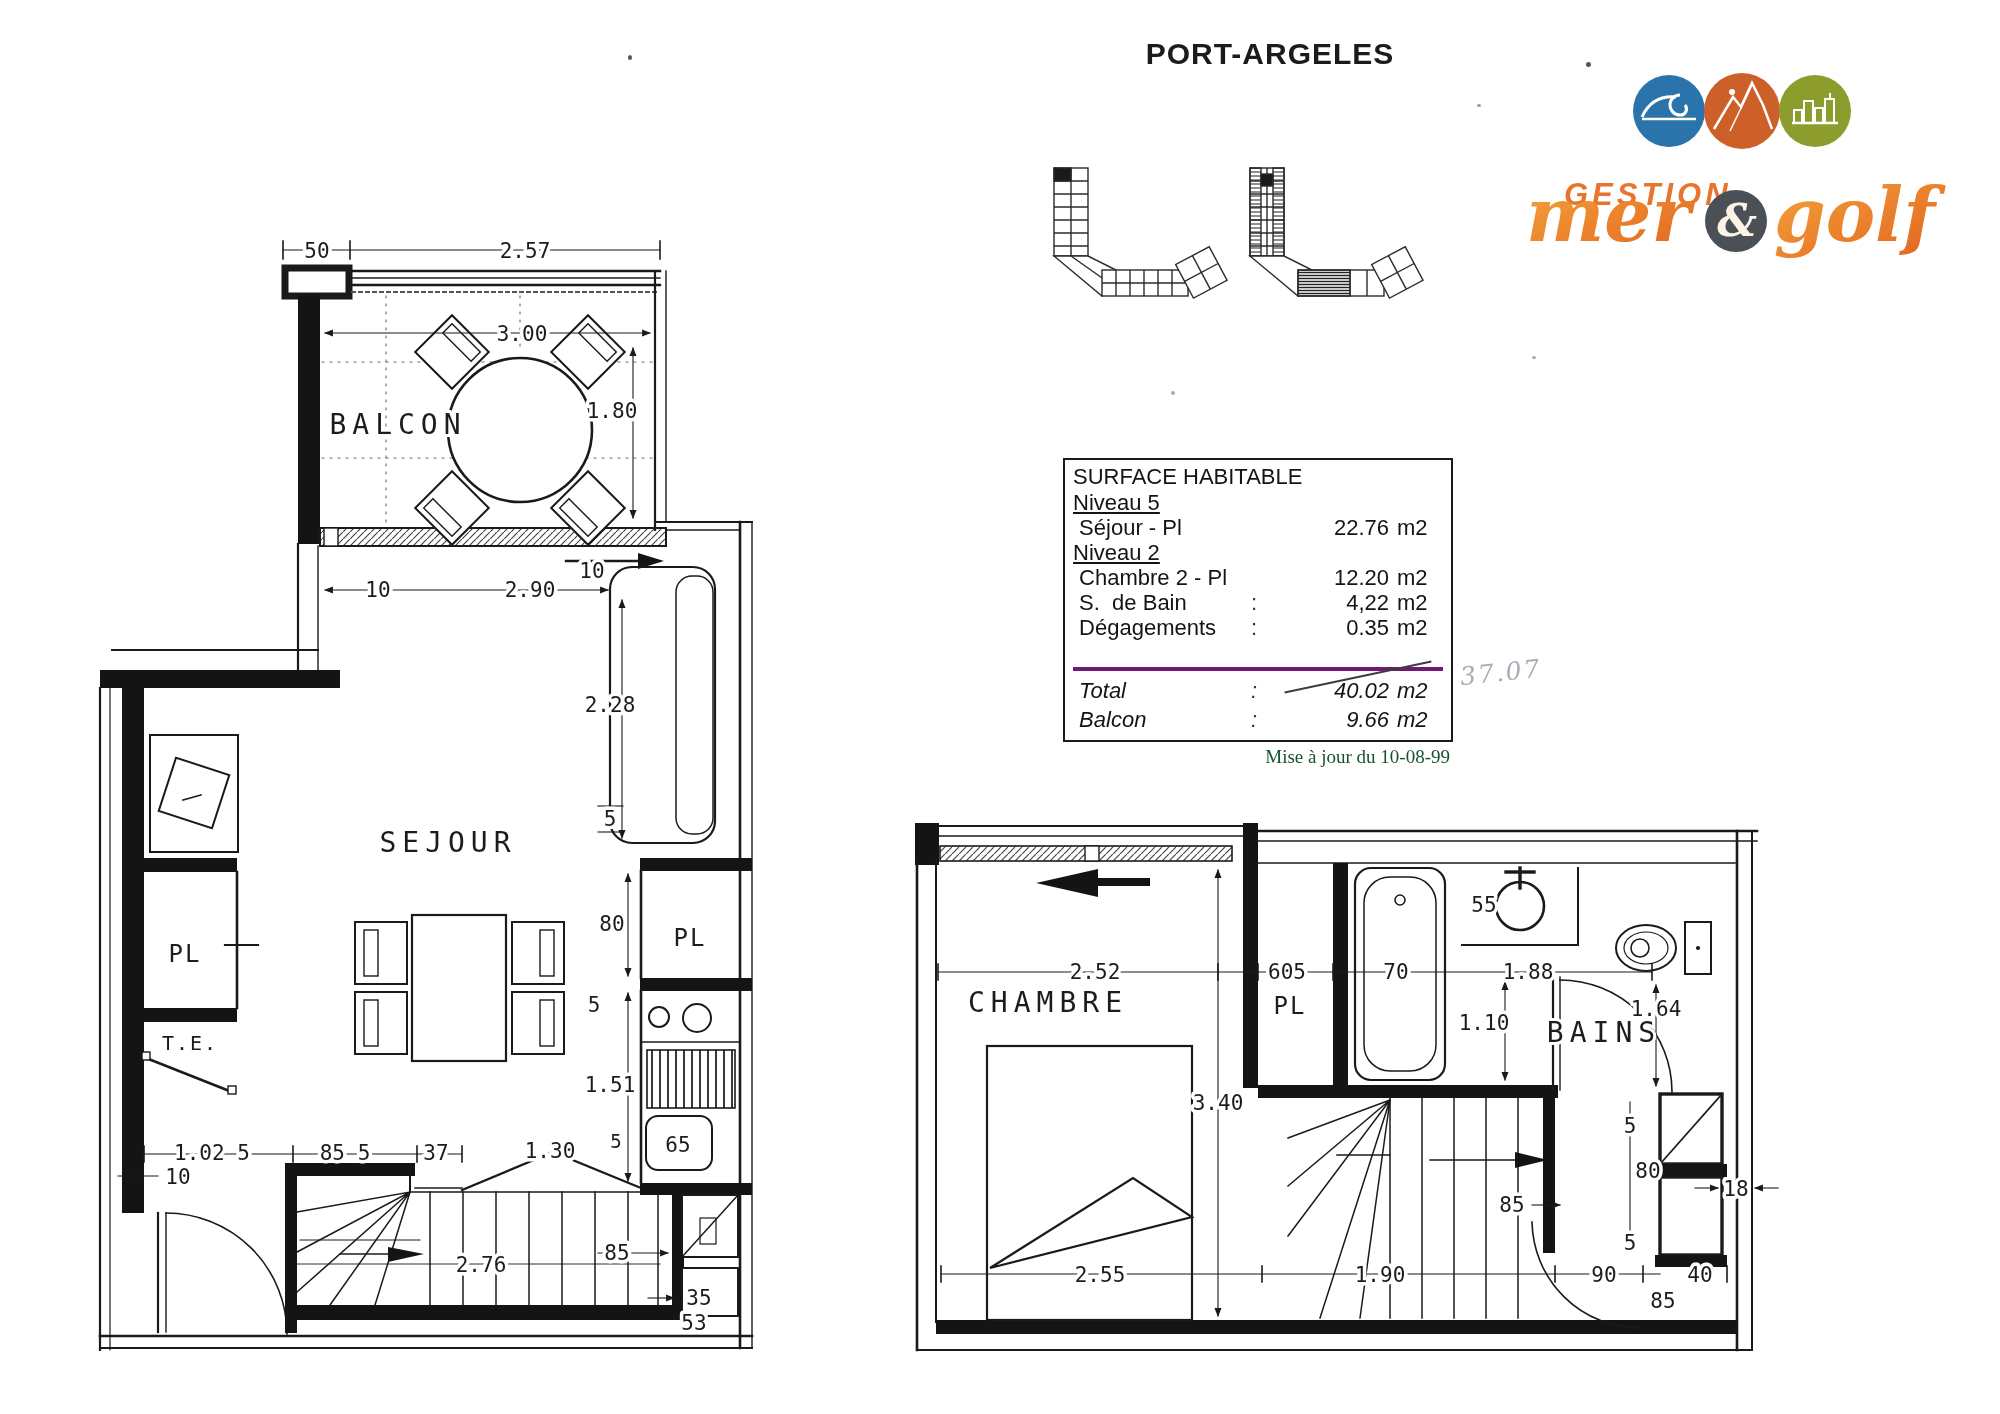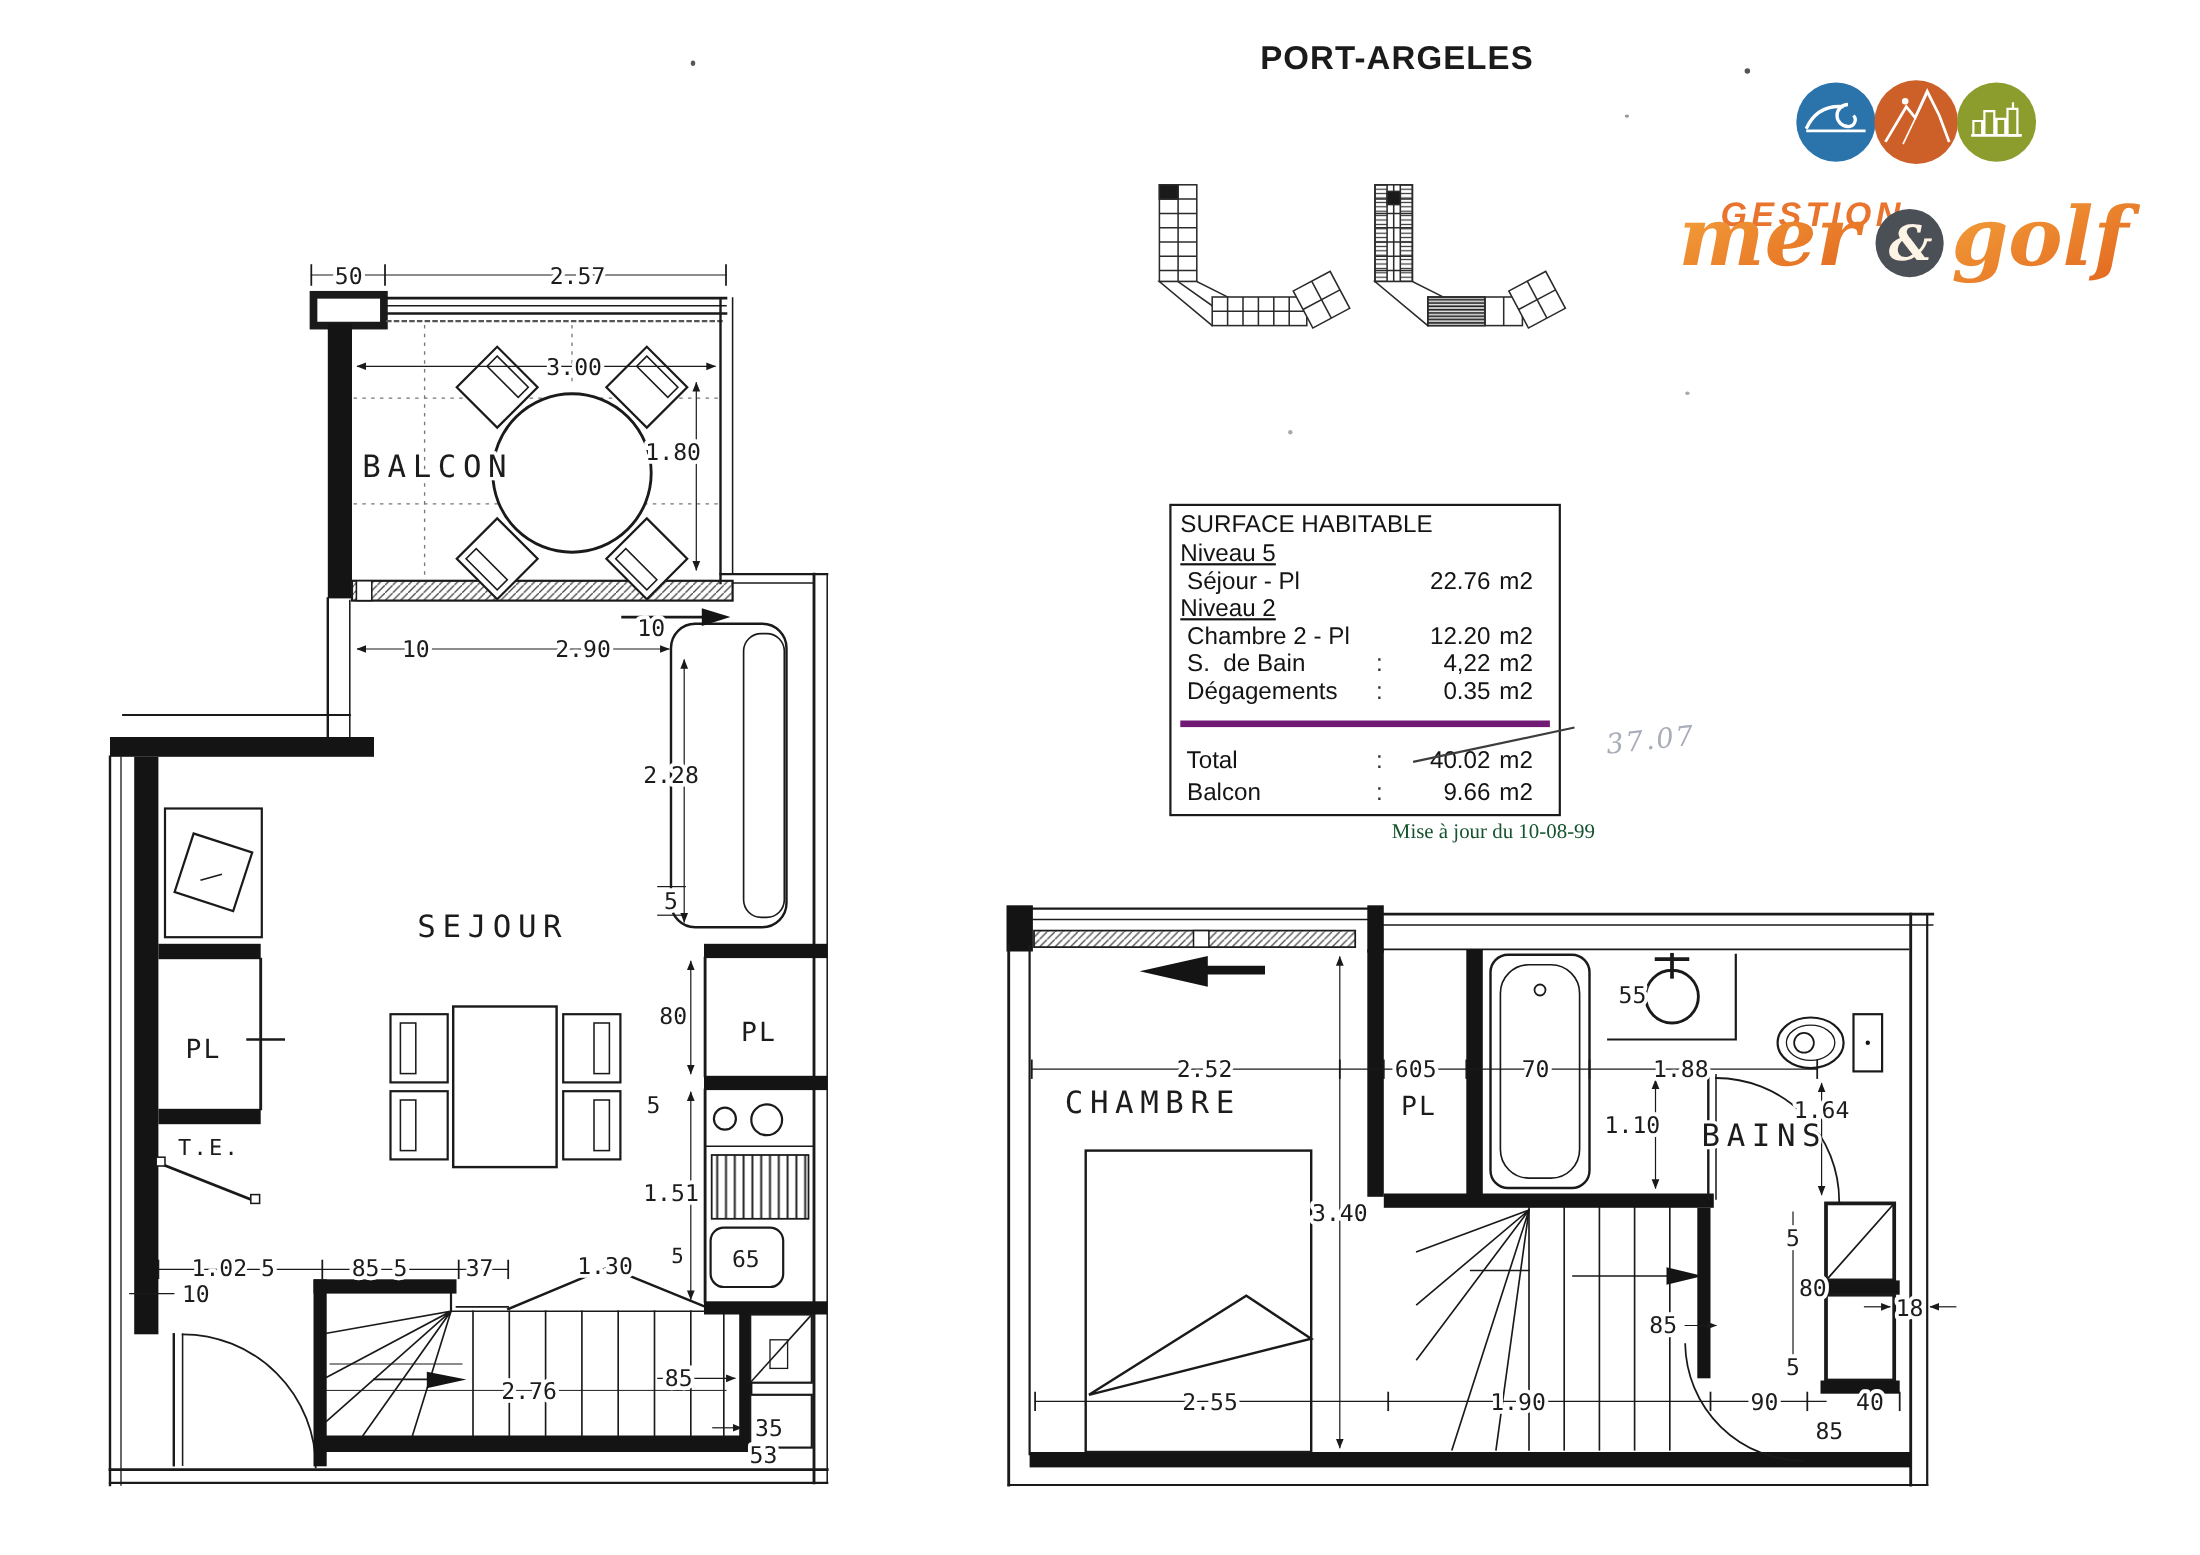--- a/index.html
+++ b/index.html
@@ -6,31 +6,31 @@
   body{width:2000px;height:1414px;position:relative;background:#ffffff;
        font-family:"Liberation Sans",sans-serif;color:#141414;overflow:hidden;}
 
   .abs{position:absolute;}
 
   
   .doc-title{left:1040px;top:34px;width:460px;text-align:center;
              font-weight:bold;font-size:30px;line-height:39px;letter-spacing:1px;color:#1b1b1b;}
 
   
-  .surface-box{left:1063px;top:458px;width:356px;height:284px;border:2px solid #1a1a1a;
+  .surface-box{left:1063px;top:458px;width:390px;height:284px;border:2px solid #1a1a1a;
                box-sizing:border-box;display:flex;flex-direction:column;font-size:22px;padding:4px 8px 6px 8px;}
   .srow{display:flex;align-items:baseline;line-height:25px;white-space:pre;}
   .srow .lbl{flex:0 0 178px;white-space:pre;}
   .srow .col{flex:0 0 34px;color:#333;}
   .srow .val{flex:1;text-align:right;}
   .srow .unit{flex:0 0 46px;padding-left:8px;}
   .sheading{text-decoration:underline;line-height:25px;}
   .stitle{line-height:26px;}
   .spacer{flex:1;}
-  .total-block{border-top:6px solid #701a75;padding-top:15px;}
+  .total-block{border-top:4px solid #701a75;padding-top:5px;font-style:italic;}
   .srow.tall{line-height:29px;}
   .strike-line{left:1283px;top:676px;width:150px;height:0;border-top:2px solid #3d3d3d;
                transform:rotate(-12deg);}
   .handwritten{left:1460px;top:658px;font-family:"DejaVu Serif",serif;font-style:italic;
                font-size:25px;letter-spacing:2px;color:#a9adb8;transform:rotate(-6deg);}
   .footnote{left:1150px;top:746px;width:300px;text-align:right;
             font-family:Liberation Serif, serif;font-size:19px;color:#14532d;}
 
   
   svg{position:absolute;overflow:visible;}

